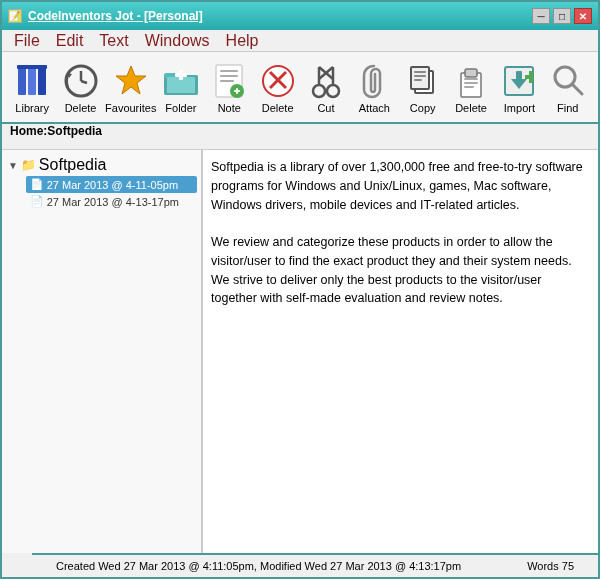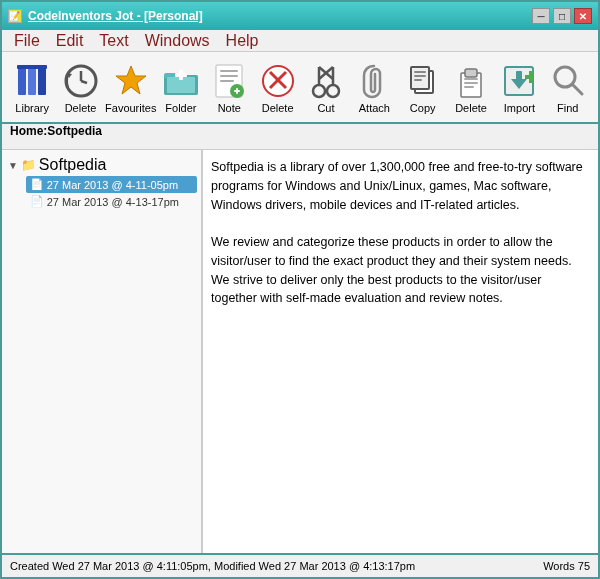--- a/index.html
+++ b/index.html
@@ -190,24 +190,25 @@
     }
 
     
     .status-bar {
       background: #f0f0f0;
       height: 24px;
       border-top: 2px solid #4a9a9a;
       display: flex;
       align-items: center;
       justify-content: space-between;
-      padding: 0 8px;
+      padding: 0 24px;
       font-size: 11px;
       color: #000;
       flex-shrink: 0;
+      margin-left: 30px;
     }
 
     
     ::-webkit-scrollbar { width: 14px; }
     ::-webkit-scrollbar-track { background: #f0f0f0; }
     ::-webkit-scrollbar-thumb { background: #b0b0b0; border: 1px solid #999; }
 
     
     .icon-library { color: #3a5fc8; }
     .icon-history { color: #555; }

